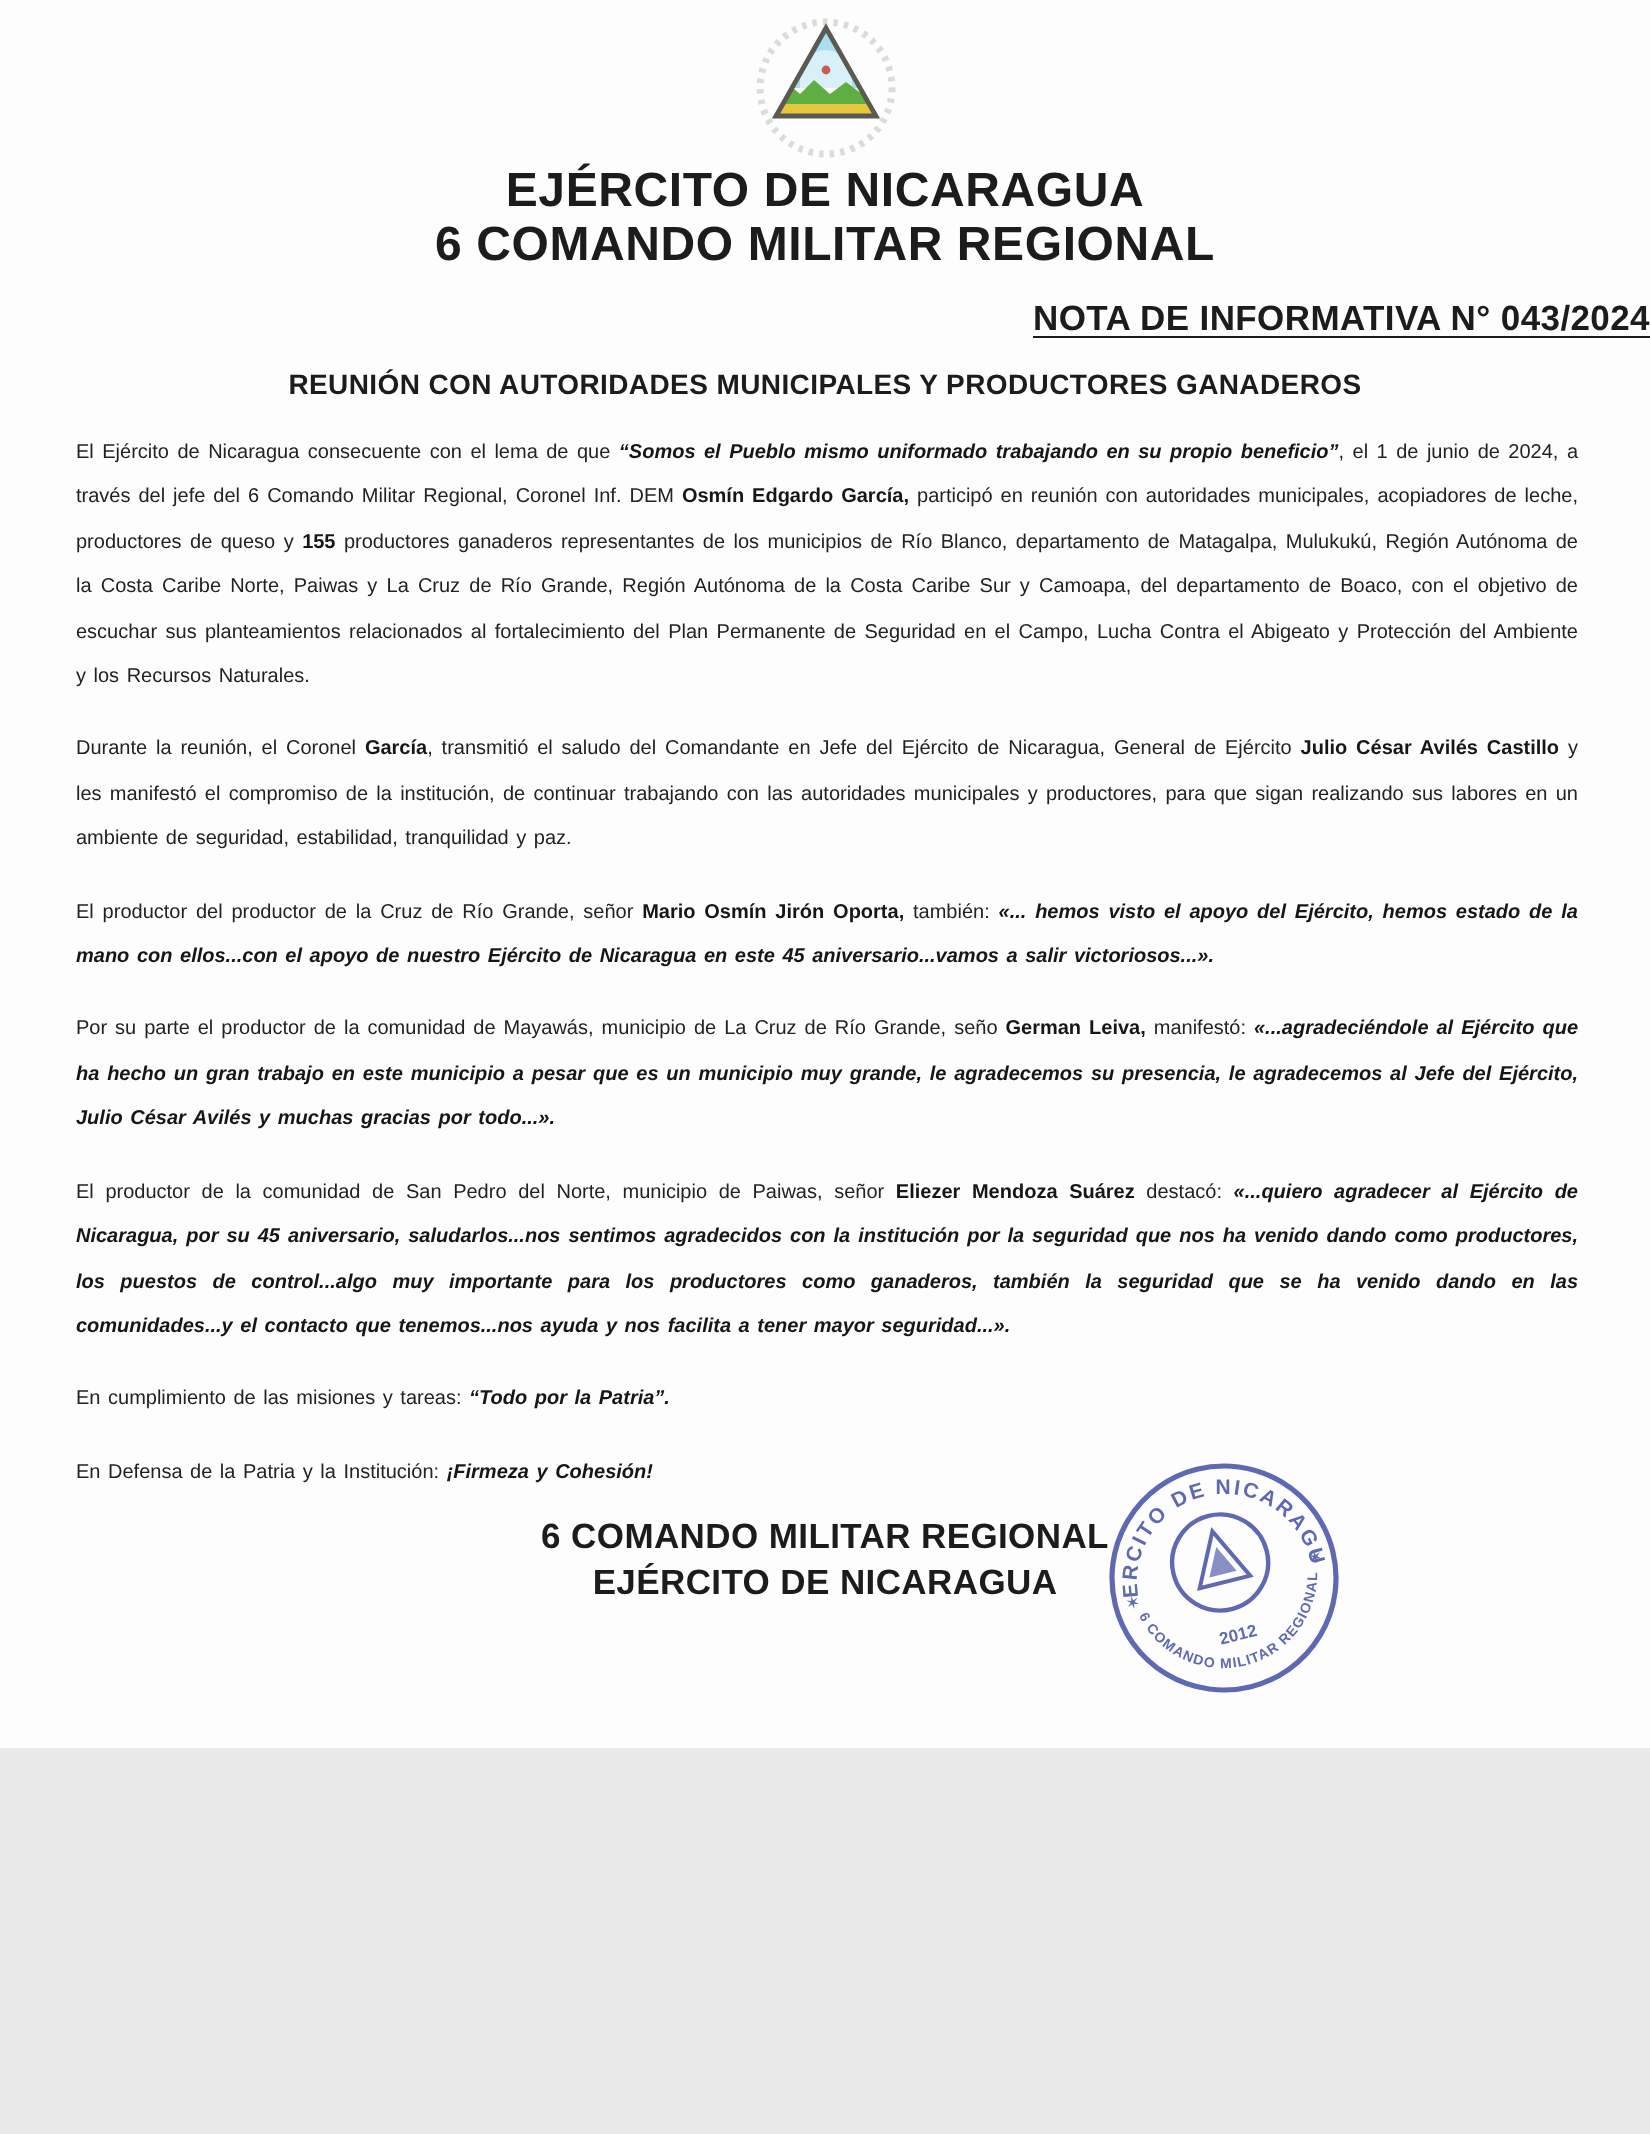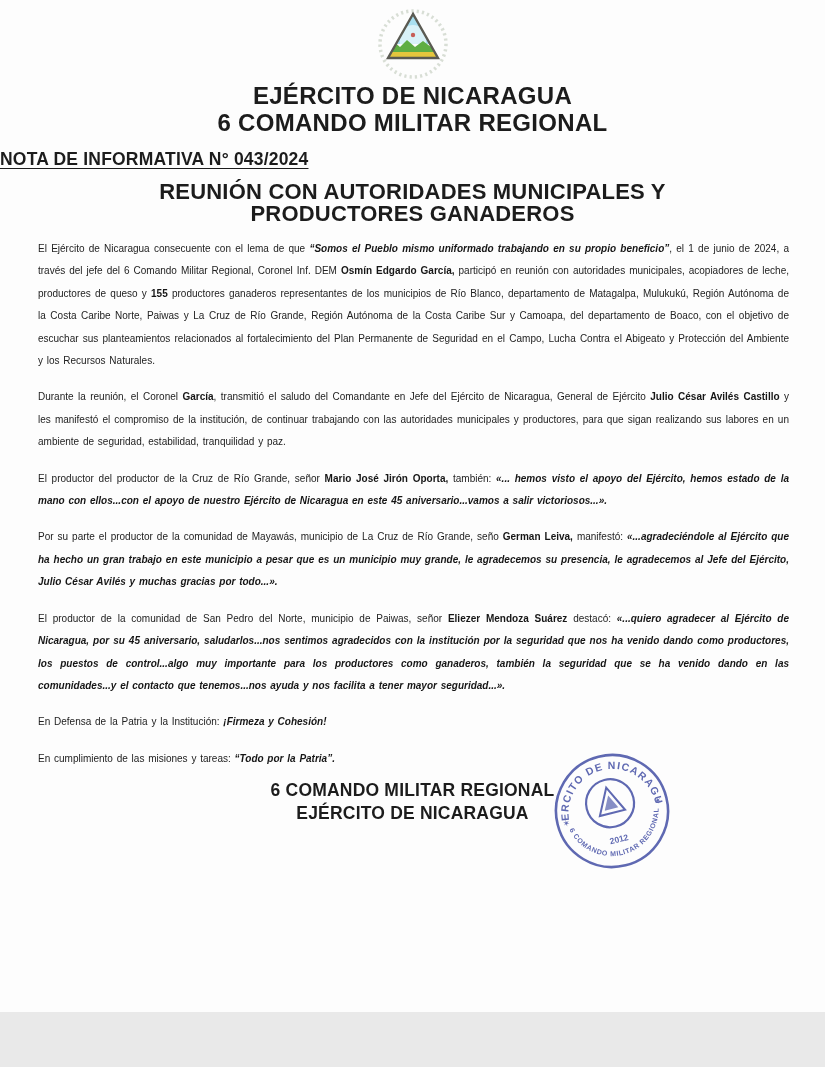--- a/index.html
+++ b/index.html
@@ -1,46 +1,46 @@
 <!DOCTYPE html>
 <html><head>
 <meta charset="utf-8">
 <style>
   html,body{margin:0;padding:0;background:#e9e9e9;}
   .page{
     position:relative;
-    width:825px;height:1012px;
+    width:825px;height:874px;
     margin:0 auto;
     background:#fdfdfd;
     font-family:"Liberation Sans","DejaVu Sans",sans-serif;
     color:#222;
     overflow:hidden;
     box-sizing:border-box;
   }
   .emblem-wrap{
     width:92px;height:84px;
     margin:4px auto 0 auto;
     display:flex;align-items:center;justify-content:center;
   }
   .title-block{text-align:center;margin-top:-6px;}
   .title-line{
     font-size:24px;font-weight:bold;color:#1c1c1c;
     line-height:27px;letter-spacing:.3px;
   }
   .nota-heading{
-    text-align:left;
+    text-align:right;
     font-size:17.5px;font-weight:bold;color:#1c1c1c;
     margin-top:13px;
     text-decoration:underline;
     text-underline-offset:3px;
     letter-spacing:.2px;
   }
   .subject-heading{
     text-align:center;
-    font-size:22px;font-weight:bold;color:#1c1c1c;
+    font-size:14px;font-weight:bold;color:#1c1c1c;
     line-height:22px;
     max-width:640px;
     margin:11px auto 0 auto;
     letter-spacing:.2px;
   }
   .doc-body{
     margin:0 36px 0 38px;
     text-align:justify;
   }
   .doc-body p{
@@ -99,25 +99,25 @@
     <div class="title-line">6 COMANDO MILITAR REGIONAL</div>
   </div>
 
   <div class="nota-heading">NOTA DE INFORMATIVA N° 043/2024</div>
 
   <div class="subject-heading">REUNIÓN CON AUTORIDADES MUNICIPALES Y PRODUCTORES GANADEROS</div>
 
   <div class="doc-body">
       <p><span>El Ejército de Nicaragua consecuente con el lema de que </span><span class="seg-bi">“Somos el Pueblo mismo uniformado trabajando en su propio beneficio”</span><span>, el 1 de junio de 2024, a través del jefe del 6 Comando Militar Regional, Coronel Inf. DEM </span><span class="seg-b">Osmín Edgardo García,</span><span> participó en reunión con autoridades municipales, acopiadores de leche, productores de queso y </span><span class="seg-b">155</span><span> productores ganaderos representantes de los municipios de Río Blanco, departamento de Matagalpa, Mulukukú, Región Autónoma de la Costa Caribe Norte, Paiwas y La Cruz de Río Grande, Región Autónoma de la Costa Caribe Sur y Camoapa, del departamento de Boaco,  con el objetivo de escuchar sus planteamientos relacionados al fortalecimiento del Plan Permanente de Seguridad en el Campo, Lucha Contra el Abigeato y Protección del Ambiente y los Recursos Naturales.</span></p>
       <p><span>Durante la reunión, el Coronel </span><span class="seg-b">García</span><span>, transmitió el saludo del Comandante en Jefe del Ejército de Nicaragua, General de Ejército </span><span class="seg-b">Julio César Avilés Castillo</span><span> y les manifestó el compromiso de la institución, de continuar trabajando con las autoridades municipales y productores, para que sigan realizando sus labores en un ambiente de seguridad, estabilidad, tranquilidad y paz.</span></p>
-      <p><span>El productor del productor de la Cruz de Río Grande, señor </span><span class="seg-b">Mario José Jirón Oporta,</span><span> también: </span><span class="seg-bi">«... hemos visto el apoyo del Ejército, hemos estado de la mano con ellos...con el apoyo de nuestro Ejército de Nicaragua en este 45 aniversario...vamos a salir victoriosos...».</span></p>
+      <p><span>El productor del productor de la Cruz de Río Grande, señor </span><span class="seg-b">Mario Osmín Jirón Oporta,</span><span> también: </span><span class="seg-bi">«... hemos visto el apoyo del Ejército, hemos estado de la mano con ellos...con el apoyo de nuestro Ejército de Nicaragua en este 45 aniversario...vamos a salir victoriosos...».</span></p>
       <p><span>Por su parte el productor de la comunidad de Mayawás, municipio de La Cruz de Río Grande, seño </span><span class="seg-b">German Leiva,</span><span> manifestó: </span><span class="seg-bi">«...agradeciéndole al Ejército que ha hecho un gran trabajo en este municipio a pesar que es un municipio muy grande, le agradecemos su presencia, le agradecemos al Jefe del Ejército, Julio César Avilés y muchas gracias por todo...».</span></p>
       <p><span>El productor de la comunidad de San Pedro del Norte, municipio de Paiwas, señor </span><span class="seg-b">Eliezer Mendoza Suárez</span><span> destacó: </span><span class="seg-bi">«...quiero agradecer al Ejército de Nicaragua, por su 45 aniversario, saludarlos...nos sentimos agradecidos con la institución por la seguridad que nos ha venido dando como productores, los puestos de control...algo muy importante para los productores como ganaderos, también la seguridad que se ha venido dando en las comunidades...y el contacto que tenemos...nos ayuda y nos facilita a tener mayor seguridad...».</span></p>
+      <p><span>En cumplimiento de las misiones y tareas: </span><span class="seg-bi">“Todo por la Patria”.</span></p>
       <p><span>En Defensa de la Patria y la Institución: </span><span class="seg-bi">¡Firmeza y Cohesión!</span></p>
-      <p><span>En cumplimiento de las misiones y tareas: </span><span class="seg-bi">“Todo por la Patria”.</span></p>
     </div>
 
   <div class="footer-block">
     <div class="footer-line">6 COMANDO MILITAR REGIONAL</div>
     <div class="footer-line">EJÉRCITO DE NICARAGUA</div>
 
     <svg class="seal-stamp" viewBox="0 0 120 120">
       <defs>
         <path id="sealTopArc" d="M 16,62 A 44,44 0 0 1 104,62"></path>
         <path id="sealBottomArc" d="M 13,58 A 47,47 0 0 0 107,58"></path>

